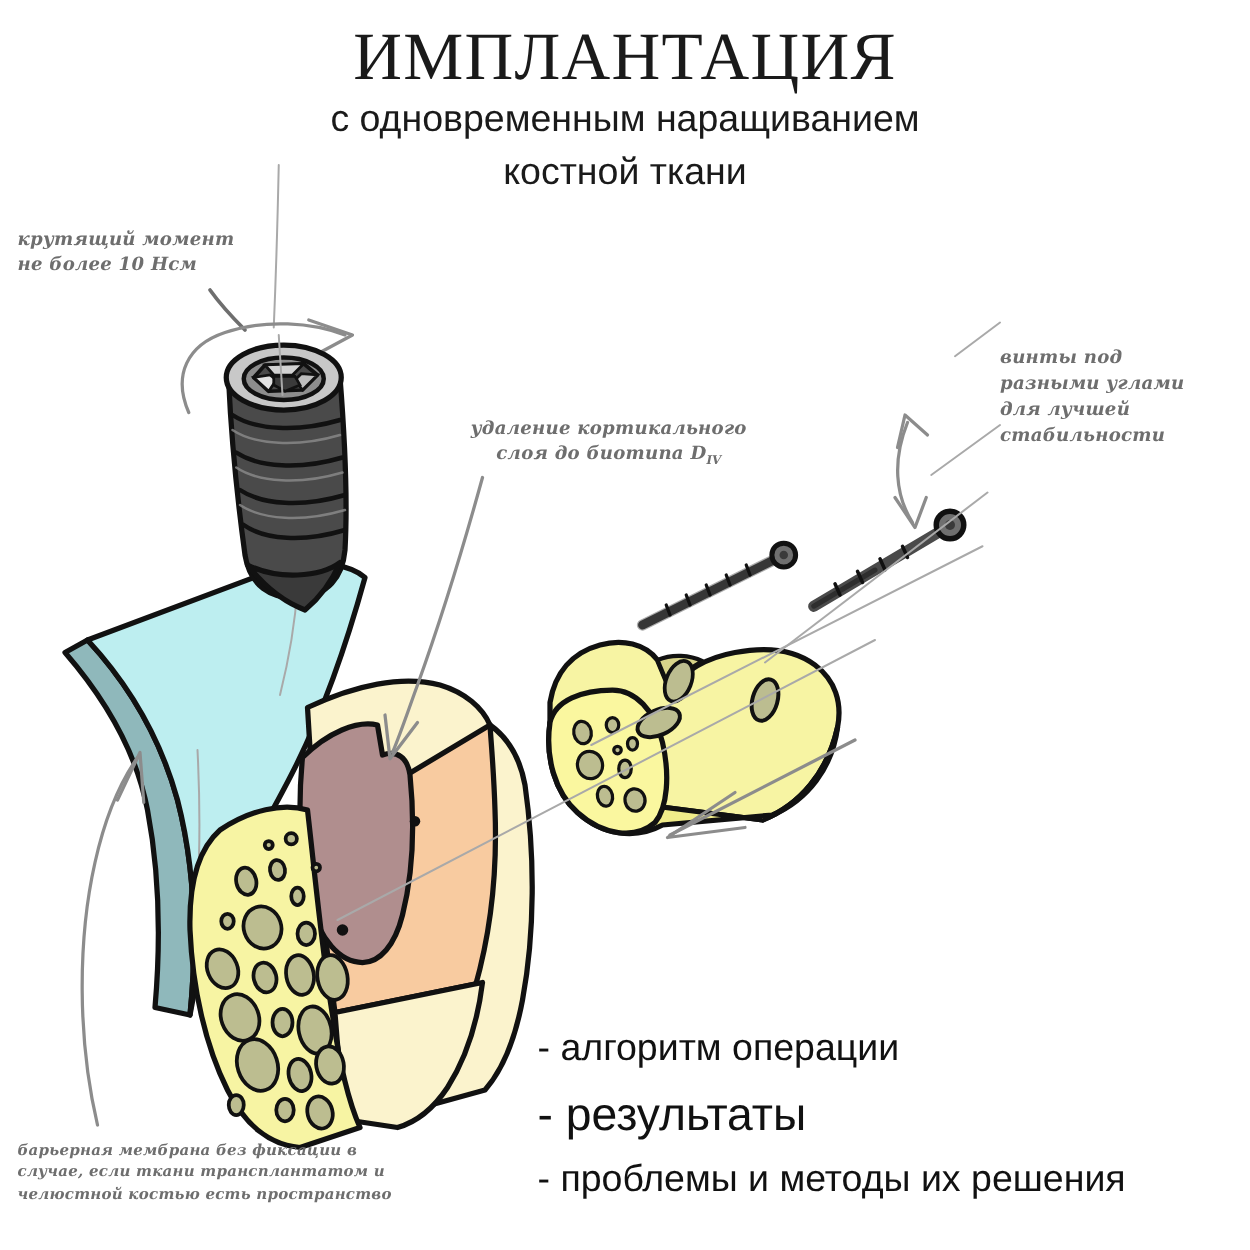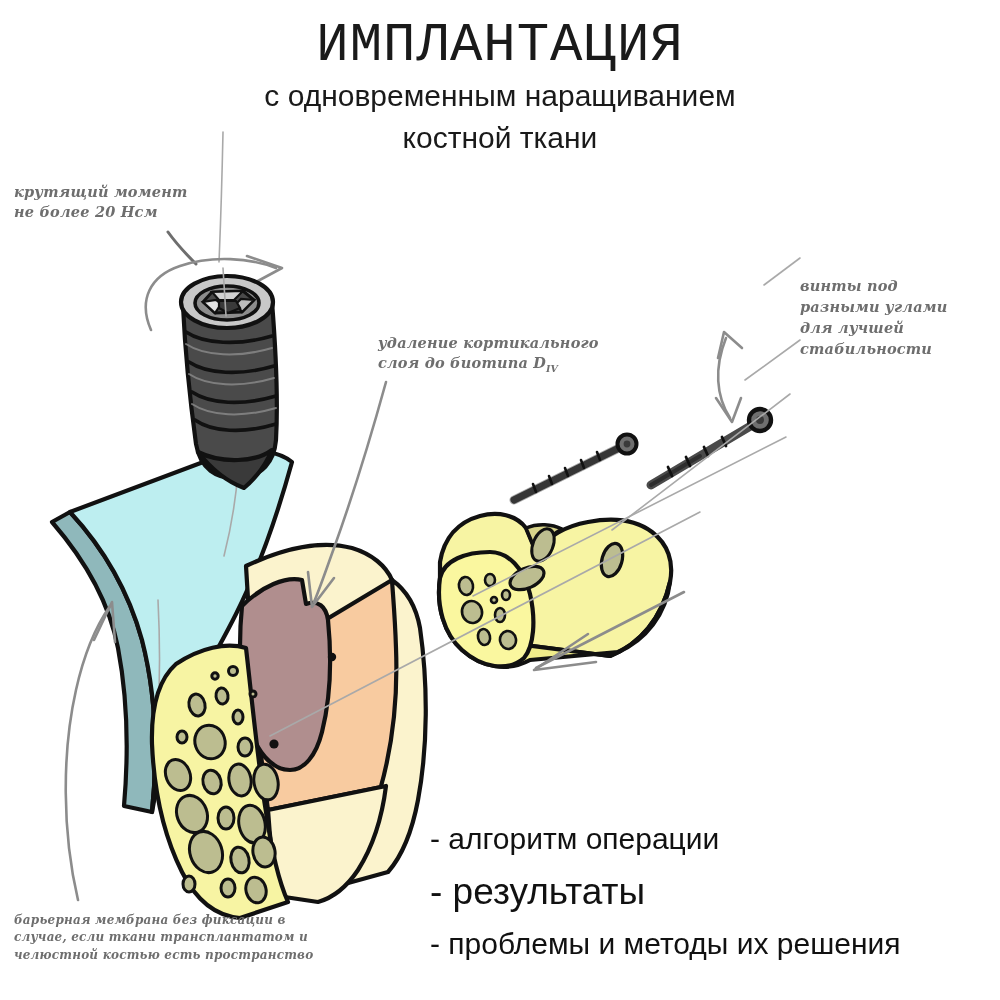--- a/index.html
+++ b/index.html
@@ -6,37 +6,37 @@
   body{
     width:1000px;height:1000px;background:#ffffff;
     font-family:"Liberation Sans", sans-serif;
     overflow:hidden;position:relative;
   }
   #stage{position:absolute;inset:0;width:1000px;height:1000px;}
   svg.layer{position:absolute;top:0;left:0;width:1000px;height:1000px;}
 
   .title-block{position:absolute;top:18px;left:0;width:1000px;text-align:center;}
   .title-main{
-    font-family:Liberation Mono, monospace;
+    font-family:Liberation Serif, serif;
     font-size:54px;letter-spacing:1px;color:#1a1a1a;line-height:1.02;font-weight:400;
   }
   .title-sub{
     font-family:"Liberation Sans", sans-serif;
     font-size:30px;color:#1a1a1a;line-height:1.25;font-weight:400;margin-top:4px;
   }
 
   .hand{
     font-family:"DejaVu Serif", serif;
     font-style:italic;font-weight:700;
     color:#6e6e6e;
     letter-spacing:0.2px;
   }
 
   .note-torque{position:absolute;left:14px;top:182px;width:230px;font-size:14.5px;line-height:1.35;text-align:left;}
-  .note-cortical{position:absolute;left:378px;top:333px;width:260px;font-size:14.5px;line-height:1.38;text-align:left;}
+  .note-cortical{position:absolute;left:357px;top:333px;width:260px;font-size:14.5px;line-height:1.38;text-align:center;}
   .note-screws{position:absolute;left:800px;top:275px;width:190px;font-size:14.5px;line-height:1.45;text-align:left;}
   .note-membrane{position:absolute;left:14px;top:912px;width:400px;font-size:12px;line-height:1.45;text-align:left;}
   .sub-idx{font-size:9.5px;vertical-align:sub;letter-spacing:0;}
 
   .bullets{position:absolute;left:430px;top:824px;width:560px;}
   .bullet{
     font-family:"Liberation Sans", sans-serif;
     color:#111;display:block;white-space:nowrap;
   }
   .b1{font-size:30px;line-height:1.0;margin-bottom:19px;}
@@ -286,21 +286,21 @@
 
     <g>
       <path class="gry" stroke-width="3.0" stroke="#7d7d7d" d="M78 900 C 62 832, 62 752, 76 690 C 84 654, 96 626, 110 606"></path>
       <path class="gry" stroke-width="3.0" stroke="#7d7d7d" d="M94 640 L 112 602 L 115 642"></path>
     </g>
 
   </svg>
 
   <div class="hand note-torque">
     <div>крутящий момент</div>
-    <div>не более 20 Нсм</div>
+    <div>не более 10 Нсм</div>
   </div>
 
   <div class="hand note-cortical">
     <div>удаление кортикального</div>
     <div>
       <span>слоя до биотипа D</span><span class="sub-idx">IV</span>
     </div>
   </div>
 
   <div class="hand note-screws">

